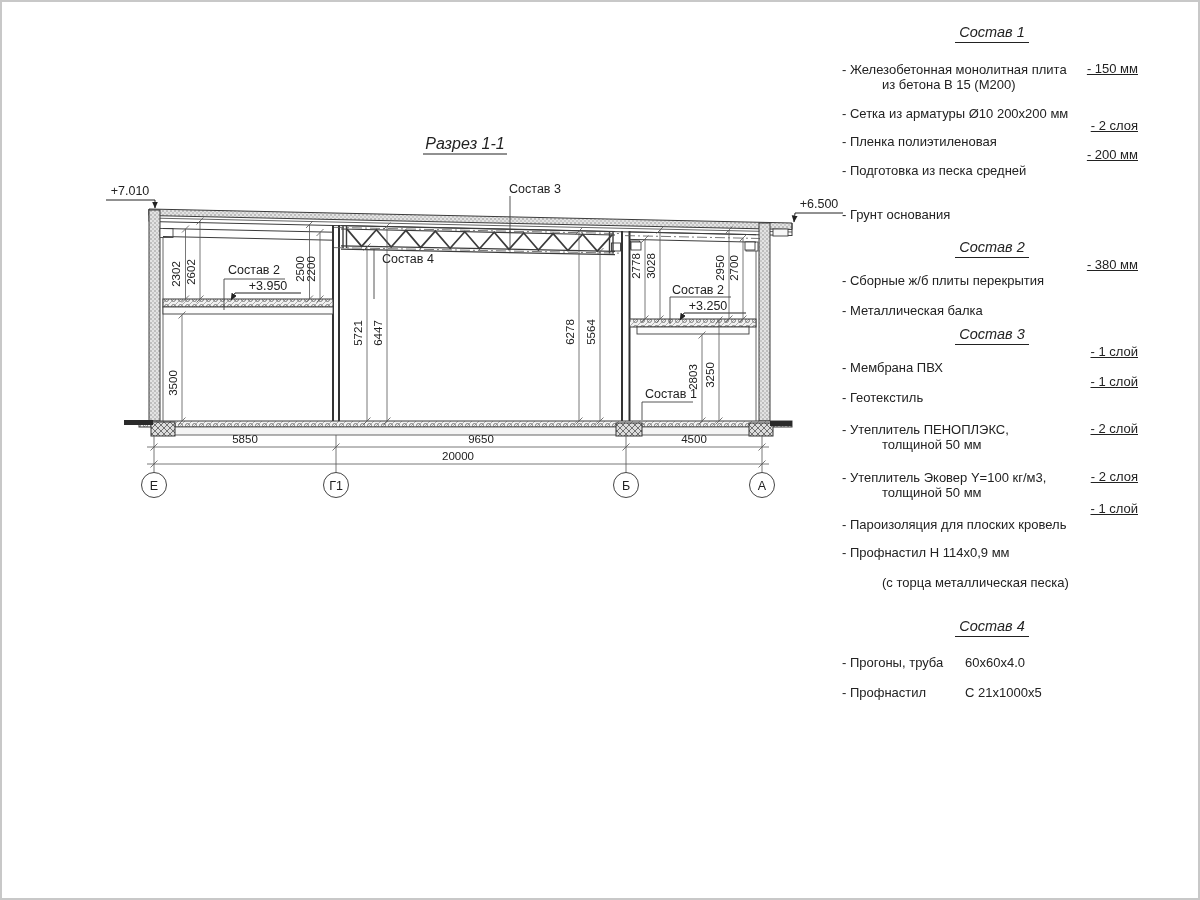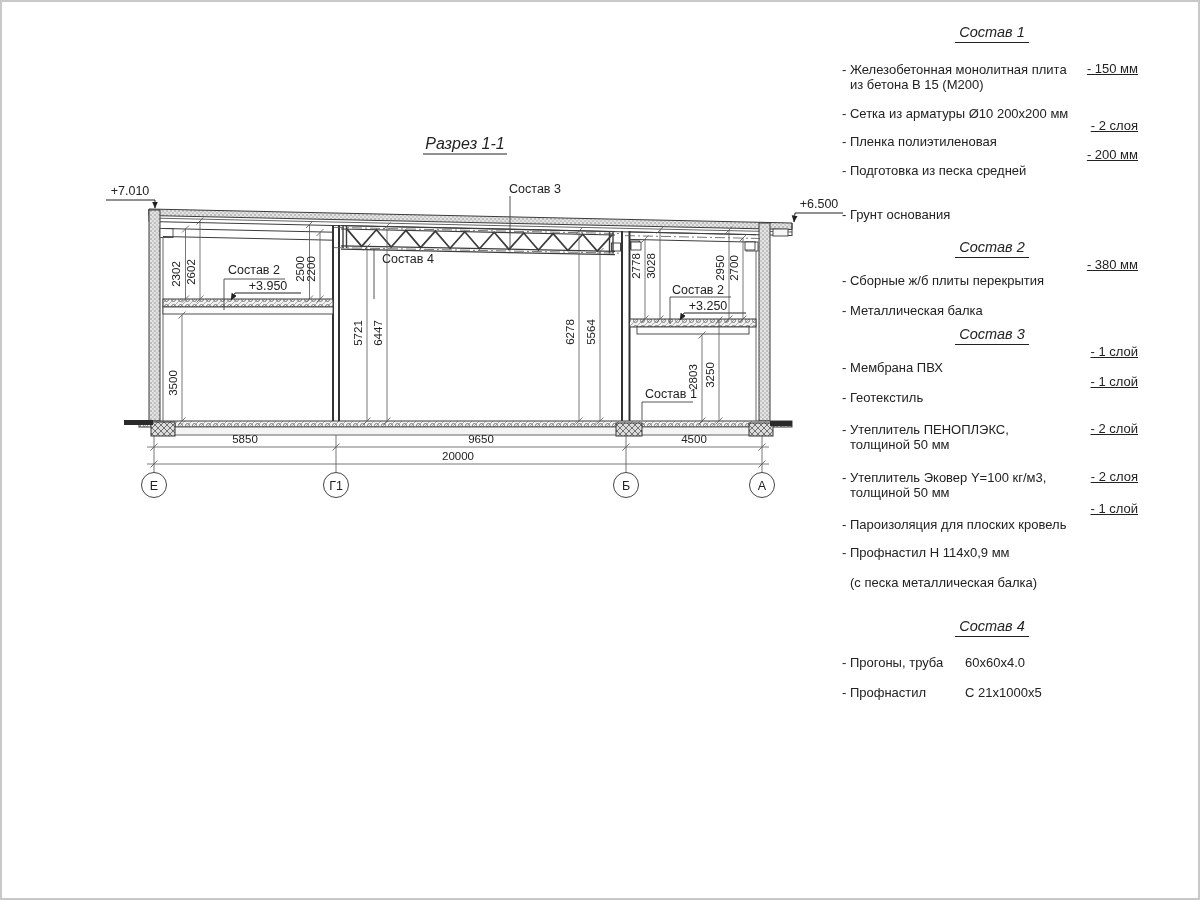--- a/index.html
+++ b/index.html
@@ -9,21 +9,21 @@
   .dim-t{font-size:11.5px;}
   .lbl-t{font-size:12.5px;}
   .lvl-t{font-size:12.5px;}
   .axis-t{font-size:12.5px;}
   .title-t{font-size:16px;font-style:italic;}
   
   .panel{position:absolute;left:840px;top:0;width:300px;height:900px;color:#222;font-size:13px;line-height:15px;}
   .sec-title{position:absolute;left:0;width:300px;text-align:center;font-size:14.5px;font-style:italic;}
   .sec-title span{display:inline-block;border-bottom:1px solid #222;padding:0 4px 2px 4px;}
   .item{position:absolute;left:0;width:300px;}
-  .item .l2{padding-left:8px;}
+  .item .l2{padding-left:8px;margin-left:32px;}
   .item .val{position:absolute;right:4px;bottom:16px;white-space:nowrap;text-decoration:underline;}
   .item .val4{position:absolute;left:123px;bottom:0;white-space:nowrap;}
 </style>
 </head>
 <body>
 
 <div class="page">
 
 <svg width="1200" height="900" viewBox="0 0 1200 900">
   <defs>
@@ -324,21 +324,21 @@
     <span class="val">- 2 слоя</span>
   </div>
   <div class="item" style="top:515px">
     <div>- Пароизоляция для плоских кровель</div>
     <span class="val">- 1 слой</span>
   </div>
   <div class="item" style="top:543px">
     <div>- Профнастил Н 114х0,9 мм</div>
   </div>
   <div class="item" style="top:573px">
-    <div class="l2">(с песка металлическая балка)</div>
+    <div class="l2">(с торца металлическая песка)</div>
   </div>
 
   <div class="sec-title" style="top:617px"><span>Состав 4</span></div>
   <div class="item" style="top:653px">
     <div>- Прогоны, труба</div>
     <span class="val4">60х60х4.0</span>
   </div>
   <div class="item" style="top:683px">
     <div>- Профнастил</div>
     <span class="val4">С 21х1000х5</span>

